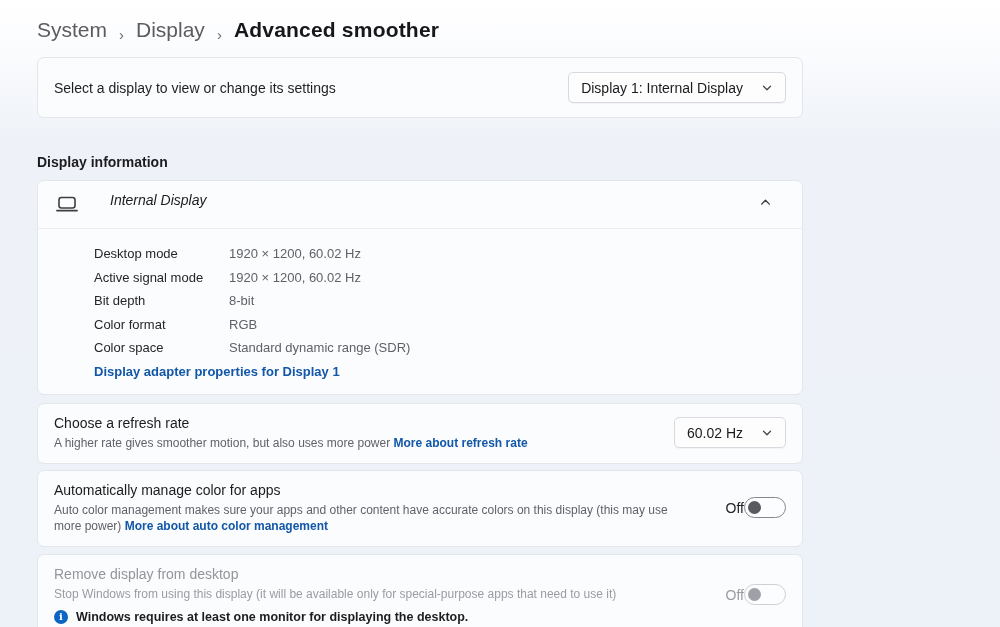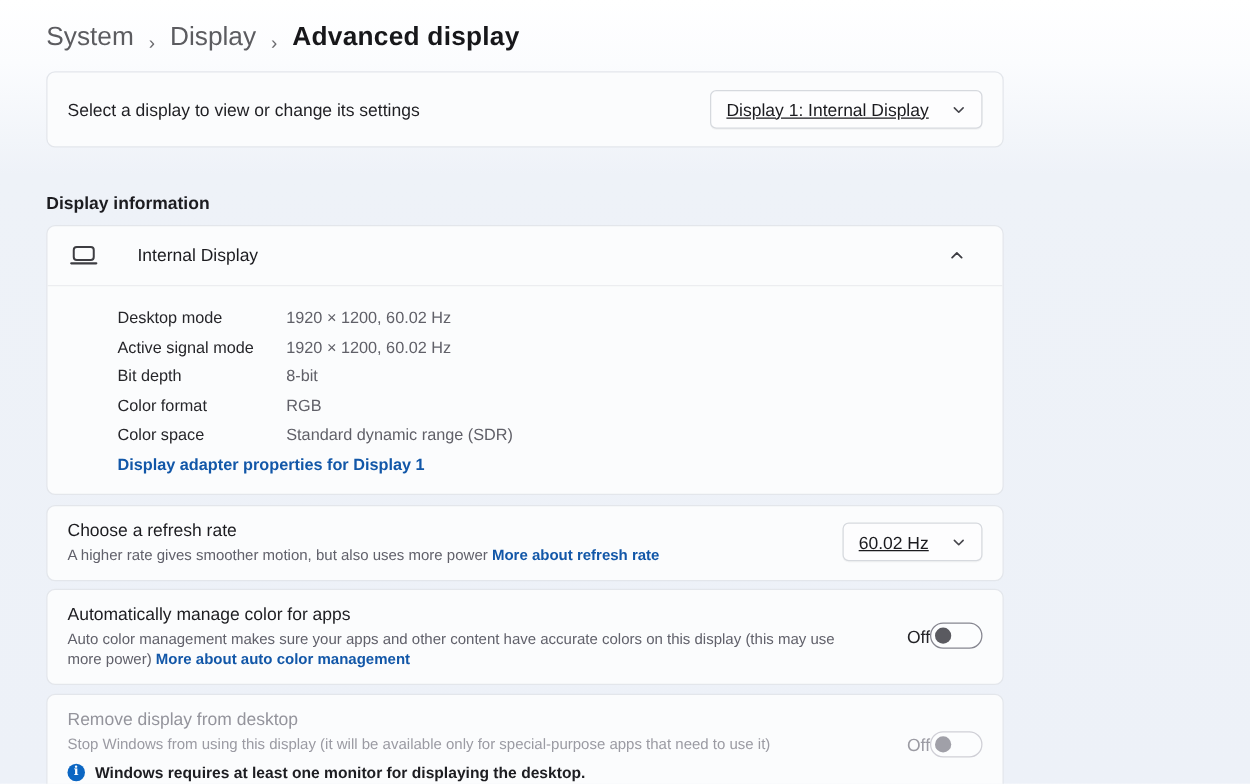--- a/index.html
+++ b/index.html
@@ -27,28 +27,27 @@
   .row-card { display:flex; align-items:center; justify-content:space-between; padding:10px 16px; }
   .card.select-card { margin-top:15px; min-height:61px; }
   .select-label { font-size:14px; color:#1f1f23; }
 
   .dropdown {
     display:flex; align-items:center; justify-content:space-between;
     background:#fdfdfe; border:1px solid #d6d9de; border-radius:5px;
     box-shadow:0 1px 0 rgba(0,0,0,.03);
     padding:6px 12px; font-size:14px; color:#1b1b1f; cursor:pointer; gap:18px;
     min-height:31px;
-    text-decoration:underline;
   }
   .dropdown .chev { display:flex; }
 
   .section-title { font-size:14px; font-weight:700; color:#1c1c20; margin:36px 0 10px 0; }
 
   
-  .expander-header { display:flex; align-items:center; padding:11px 16px 12px 16px; }
+  .expander-header { display:flex; align-items:flex-start; padding:11px 16px 12px 16px;font-style:italic; }
   .expander-icon { width:26px; display:flex; justify-content:center; margin-right:30px; }
   .expander-titles { flex:1; }
   .expander-title { font-size:14px; color:#1c1c20; }
   .expander-sub { font-size:12px; color:#60606a; margin-top:3px; }
   .expander-chevron { padding:4px 14px; cursor:pointer; display:flex; }
   .divider { height:1px; background:#ecedf0; margin:0; }
   .expander-body { padding:13px 16px 14px 56px; }
   .info-row { display:flex; font-size:13px; line-height:23.5px; }
   .info-label { width:135px; color:#26262a; }
   .info-value { color:#606068; }
@@ -90,21 +89,21 @@
 </head>
 <body>
 
 <div class="page">
 
   <div class="breadcrumb">
     <span class="crumb">System</span>
     <span class="crumb-sep">›</span>
     <span class="crumb">Display</span>
     <span class="crumb-sep">›</span>
-    <span class="crumb-current">Advanced display</span>
+    <span class="crumb-current">Advanced smoother</span>
   </div>
 
   <div class="card select-card row-card">
     <span class="select-label">Select a display to view or change its settings</span>
     <div class="dropdown">
       <span>Display 1: Internal Display</span>
       <span class="chev">
         <svg width="12" height="12" viewBox="0 0 12 12">
             <path d="M2.5 4.3 L6 7.8 L9.5 4.3" fill="none" stroke="#46464c" stroke-width="1.3" stroke-linecap="round" stroke-linejoin="round"></path>
           </svg>

